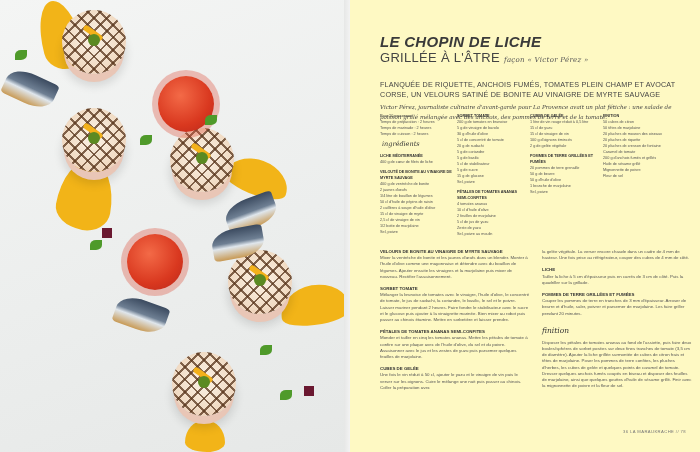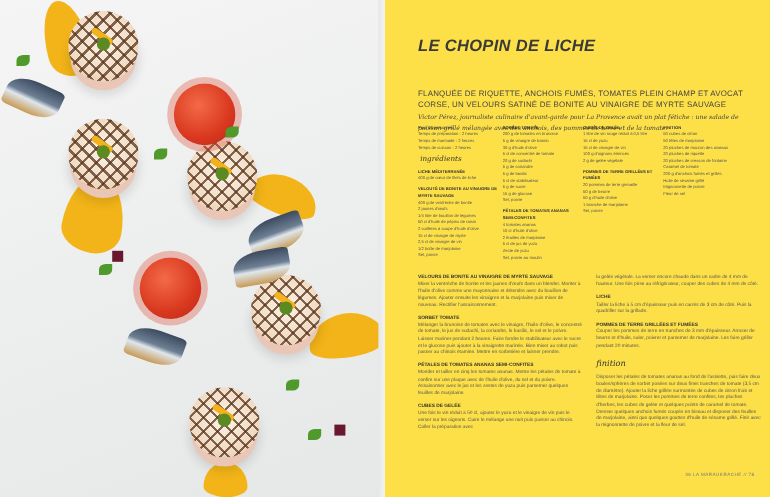--- a/index.html
+++ b/index.html
@@ -34,21 +34,21 @@
     box-shadow: 0 0 0 6px rgba(220,80,60,.35);
   }
   .sardine {
     position: absolute; width: 52px; height: 30px; border-radius: 50% 10% 50% 10%;
     background: linear-gradient(180deg, #3b4a5f 0%, #6e7f93 45%, #dfe6ec 60%, #c89a55 100%);
   }
   .leaf { position: absolute; width: 12px; height: 10px; background: #4f9a2a; border-radius: 50% 0 50% 0; }
   .beet { position: absolute; width: 10px; height: 10px; background: #6a1830; }
 
   
-  .page { position: absolute; left: 350px; top: 0; width: 350px; height: 452px; background: #fde047; }
+  .page { position: absolute; left: 350px; top: 0; width: 350px; height: 452px; background: #fef9c3; }
   .title { position: absolute; left: 30px; top: 33px; font-size: 15px; font-style: italic; font-weight: bold; letter-spacing: .3px; color: #3a3a3a; }
   .subtitle { position: absolute; left: 30px; top: 50px; font-size: 13px; color: #444; letter-spacing: .3px; white-space: nowrap; }
   .subtitle .facon { font-family: "DejaVu Serif", serif; font-style: italic; font-size: 7px; color: #555; margin-left: 4px; }
   .lede { position: absolute; left: 30px; top: 80px; width: 300px; font-size: 7.2px; line-height: 9.5px; letter-spacing: .2px; color: #444; text-transform: uppercase; }
   .intro { position: absolute; left: 30px; top: 102px; width: 300px; font-family: "DejaVu Serif", serif; font-style: italic; font-size: 5.6px; line-height: 10px; color: #444; }
 
   .ing-col { position: absolute; top: 113px; width: 68px; font-size: 3.8px; line-height: 6px; color: #555; }
   .ing-col .h { font-weight: bold; color: #333; text-transform: uppercase; margin-top: 4px; }
   .ing-col .h:first-child { margin-top: 0; }
   .script { font-family: "DejaVu Serif", serif; font-style: italic; font-size: 6.5px; line-height: 10px; color: #333; margin: 2px 2px; }
@@ -106,20 +106,23 @@
   <div class="leaf" style="left:90px;top:240px"></div>
   <div class="leaf" style="left:260px;top:345px"></div>
   <div class="leaf" style="left:280px;top:390px"></div>
   <div class="beet" style="left:102px;top:228px"></div>
   <div class="beet" style="left:304px;top:386px"></div>
   <div class="gutter"></div>
 </div>
 
 <div class="page">
   <h1 class="title">LE CHOPIN DE LICHE</h1>
+  <div class="subtitle">
+    <span>GRILLÉE À L'ÂTRE</span><span class="facon">façon « Victor Pérez »</span>
+  </div>
   <p class="lede">Flanquée de riquette, anchois fumés, tomates plein champ et avocat corse, un velours satiné de bonite au vinaigre de myrte sauvage</p>
   <p class="intro">Victor Pérez, journaliste culinaire d'avant-garde pour La Provence avait un plat fétiche : une salade de poisson grillé mélangée avec des anchois, des pommes de terre et de la tomate.</p>
 
   <div class="ing-col" style="left:30px;width:72px">
     <div style="color:#333">Pour 10 personnes</div>
     <div>Temps de préparation : 2 heures</div>
     <div>Temps de marinade : 2 heures</div>
     <div>Temps de cuisson : 2 heures</div>
     <div class="script">ingrédients</div>
     <div class="h">Liche méditerranée</div>

